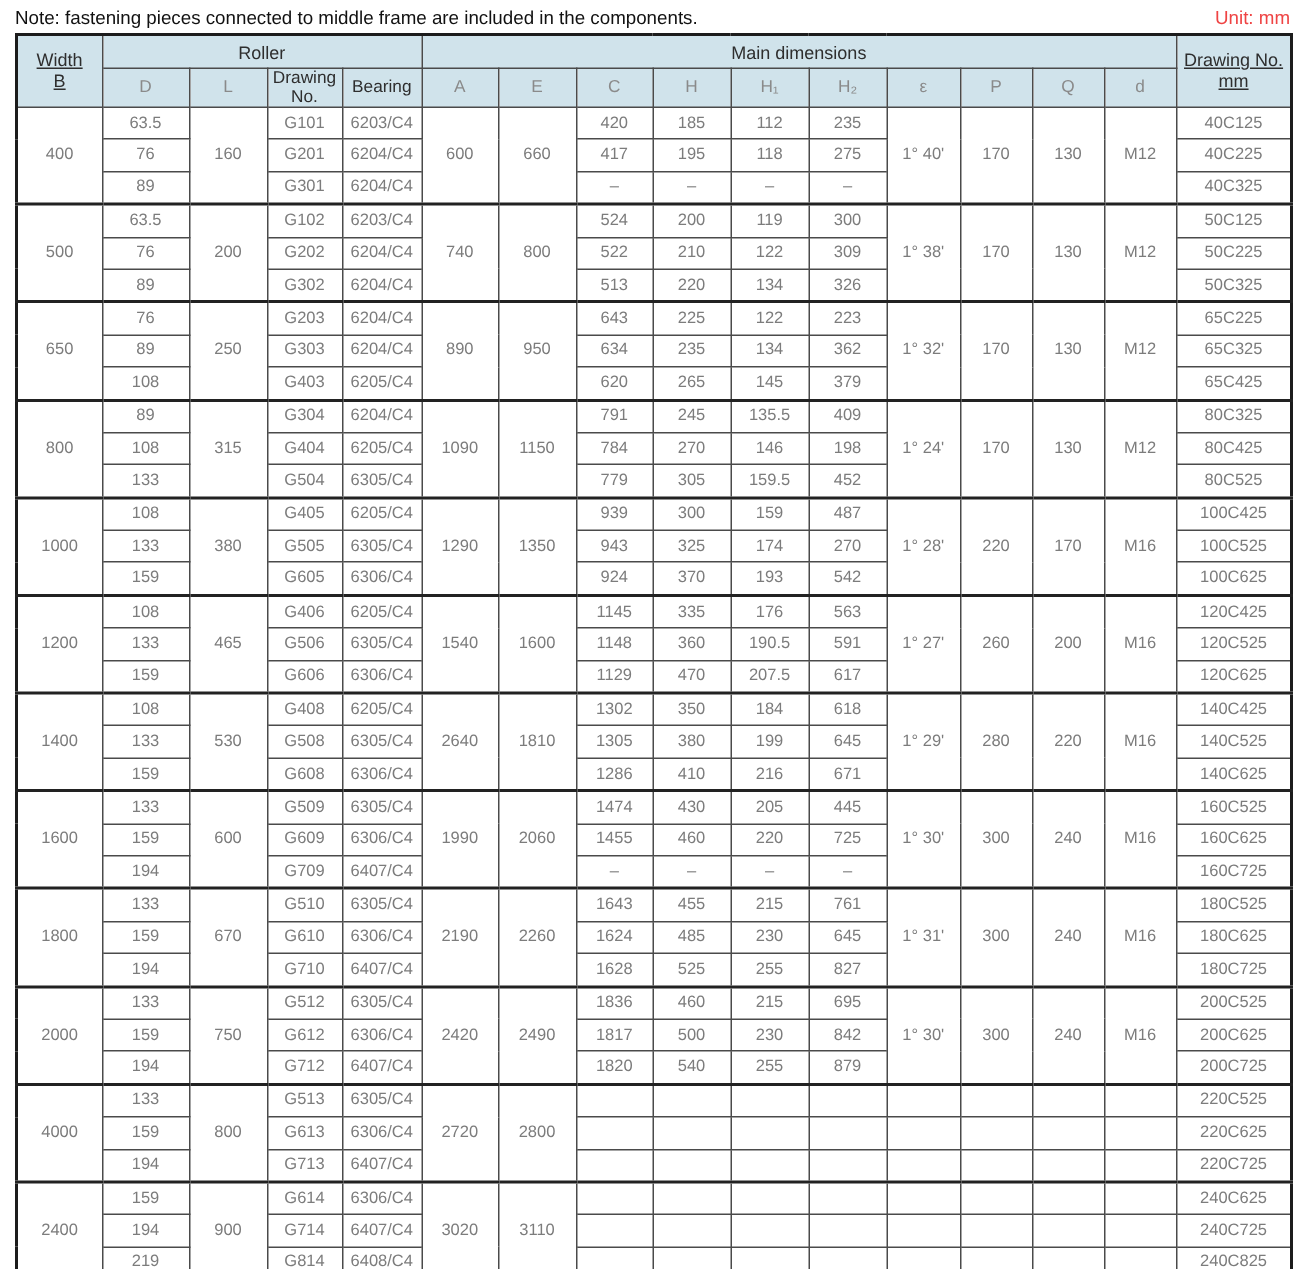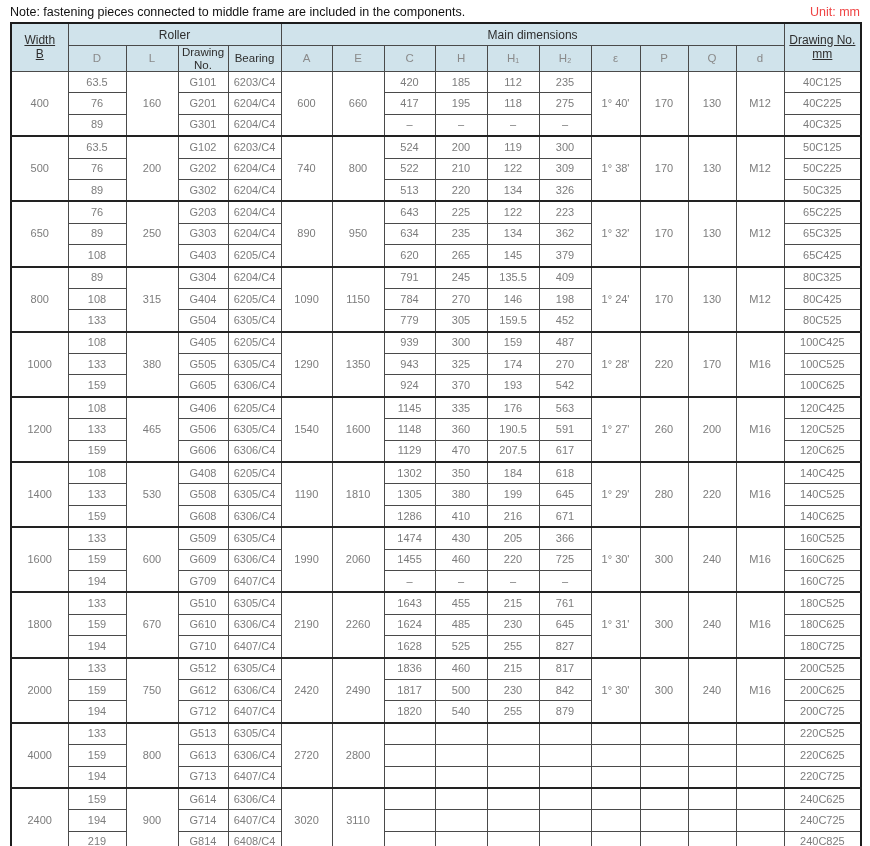--- a/index.html
+++ b/index.html
@@ -334,21 +334,21 @@
         <td>207.5</td>
         <td>617</td>
         <td>120C625</td>
       </tr>
       <tr class="group-start">
         <td rowspan="3">1400</td>
         <td>108</td>
         <td rowspan="3">530</td>
         <td>G408</td>
         <td>6205/C4</td>
-        <td rowspan="3">1190</td>
+        <td rowspan="3">2640</td>
         <td rowspan="3">1810</td>
         <td>1302</td>
         <td>350</td>
         <td>184</td>
         <td>618</td>
         <td rowspan="3">1° 29'</td>
         <td rowspan="3">280</td>
         <td rowspan="3">220</td>
         <td rowspan="3">M16</td>
         <td>140C425</td>
@@ -377,21 +377,21 @@
         <td rowspan="3">1600</td>
         <td>133</td>
         <td rowspan="3">600</td>
         <td>G509</td>
         <td>6305/C4</td>
         <td rowspan="3">1990</td>
         <td rowspan="3">2060</td>
         <td>1474</td>
         <td>430</td>
         <td>205</td>
-        <td>366</td>
+        <td>445</td>
         <td rowspan="3">1° 30'</td>
         <td rowspan="3">300</td>
         <td rowspan="3">240</td>
         <td rowspan="3">M16</td>
         <td>160C525</td>
       </tr>
       <tr>
         <td>159</td>
         <td>G609</td>
         <td>6306/C4</td>
@@ -453,21 +453,21 @@
         <td rowspan="3">2000</td>
         <td>133</td>
         <td rowspan="3">750</td>
         <td>G512</td>
         <td>6305/C4</td>
         <td rowspan="3">2420</td>
         <td rowspan="3">2490</td>
         <td>1836</td>
         <td>460</td>
         <td>215</td>
-        <td>817</td>
+        <td>695</td>
         <td rowspan="3">1° 30'</td>
         <td rowspan="3">300</td>
         <td rowspan="3">240</td>
         <td rowspan="3">M16</td>
         <td>200C525</td>
       </tr>
       <tr>
         <td>159</td>
         <td>G612</td>
         <td>6306/C4</td>

